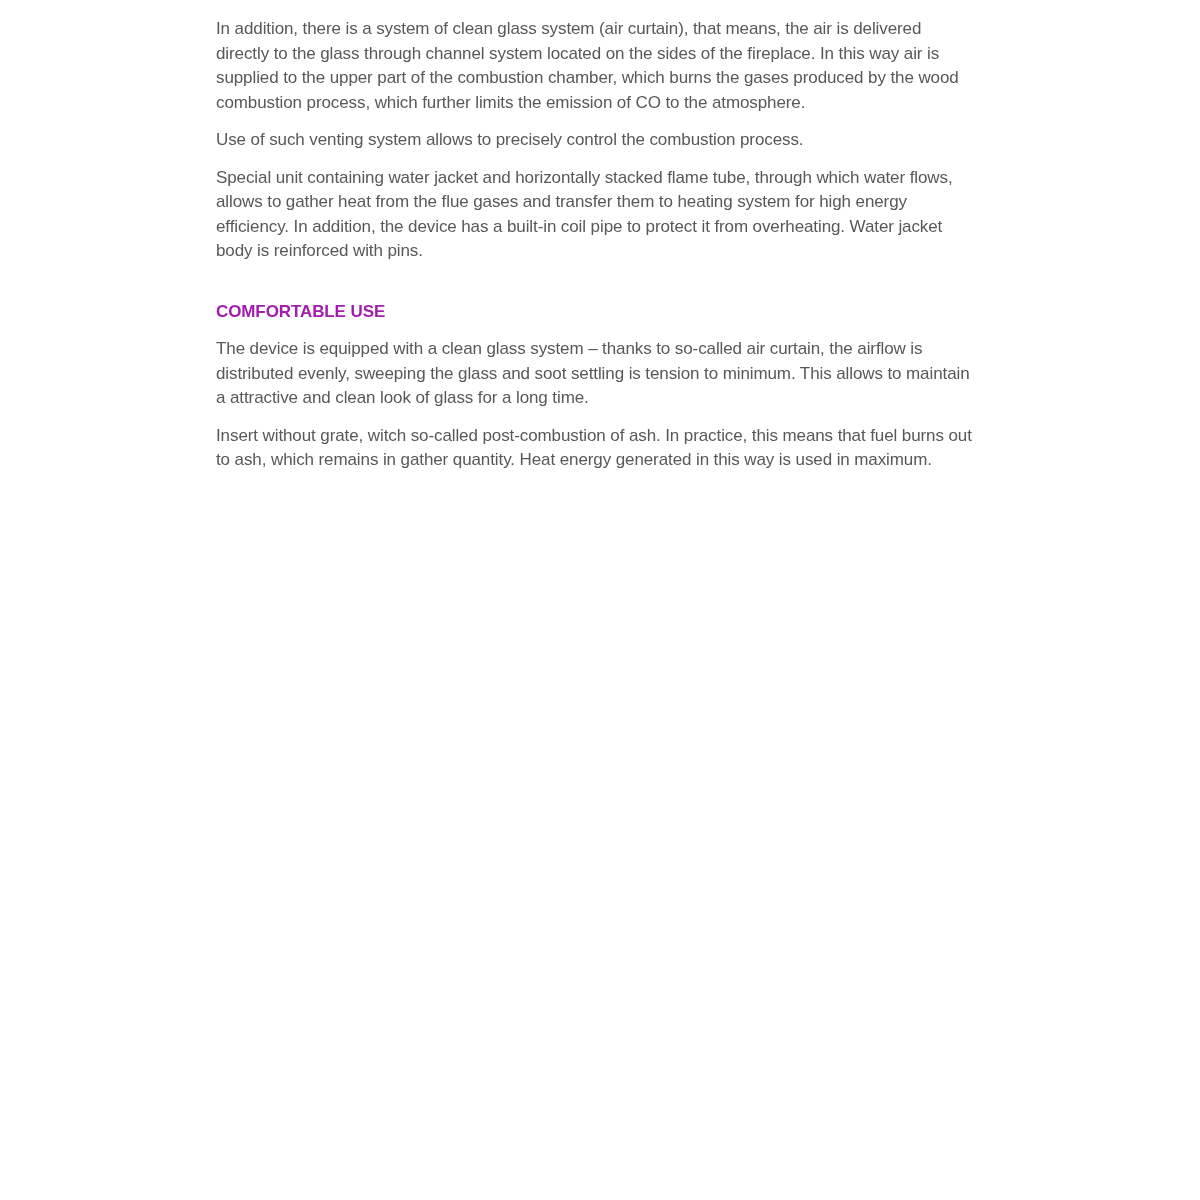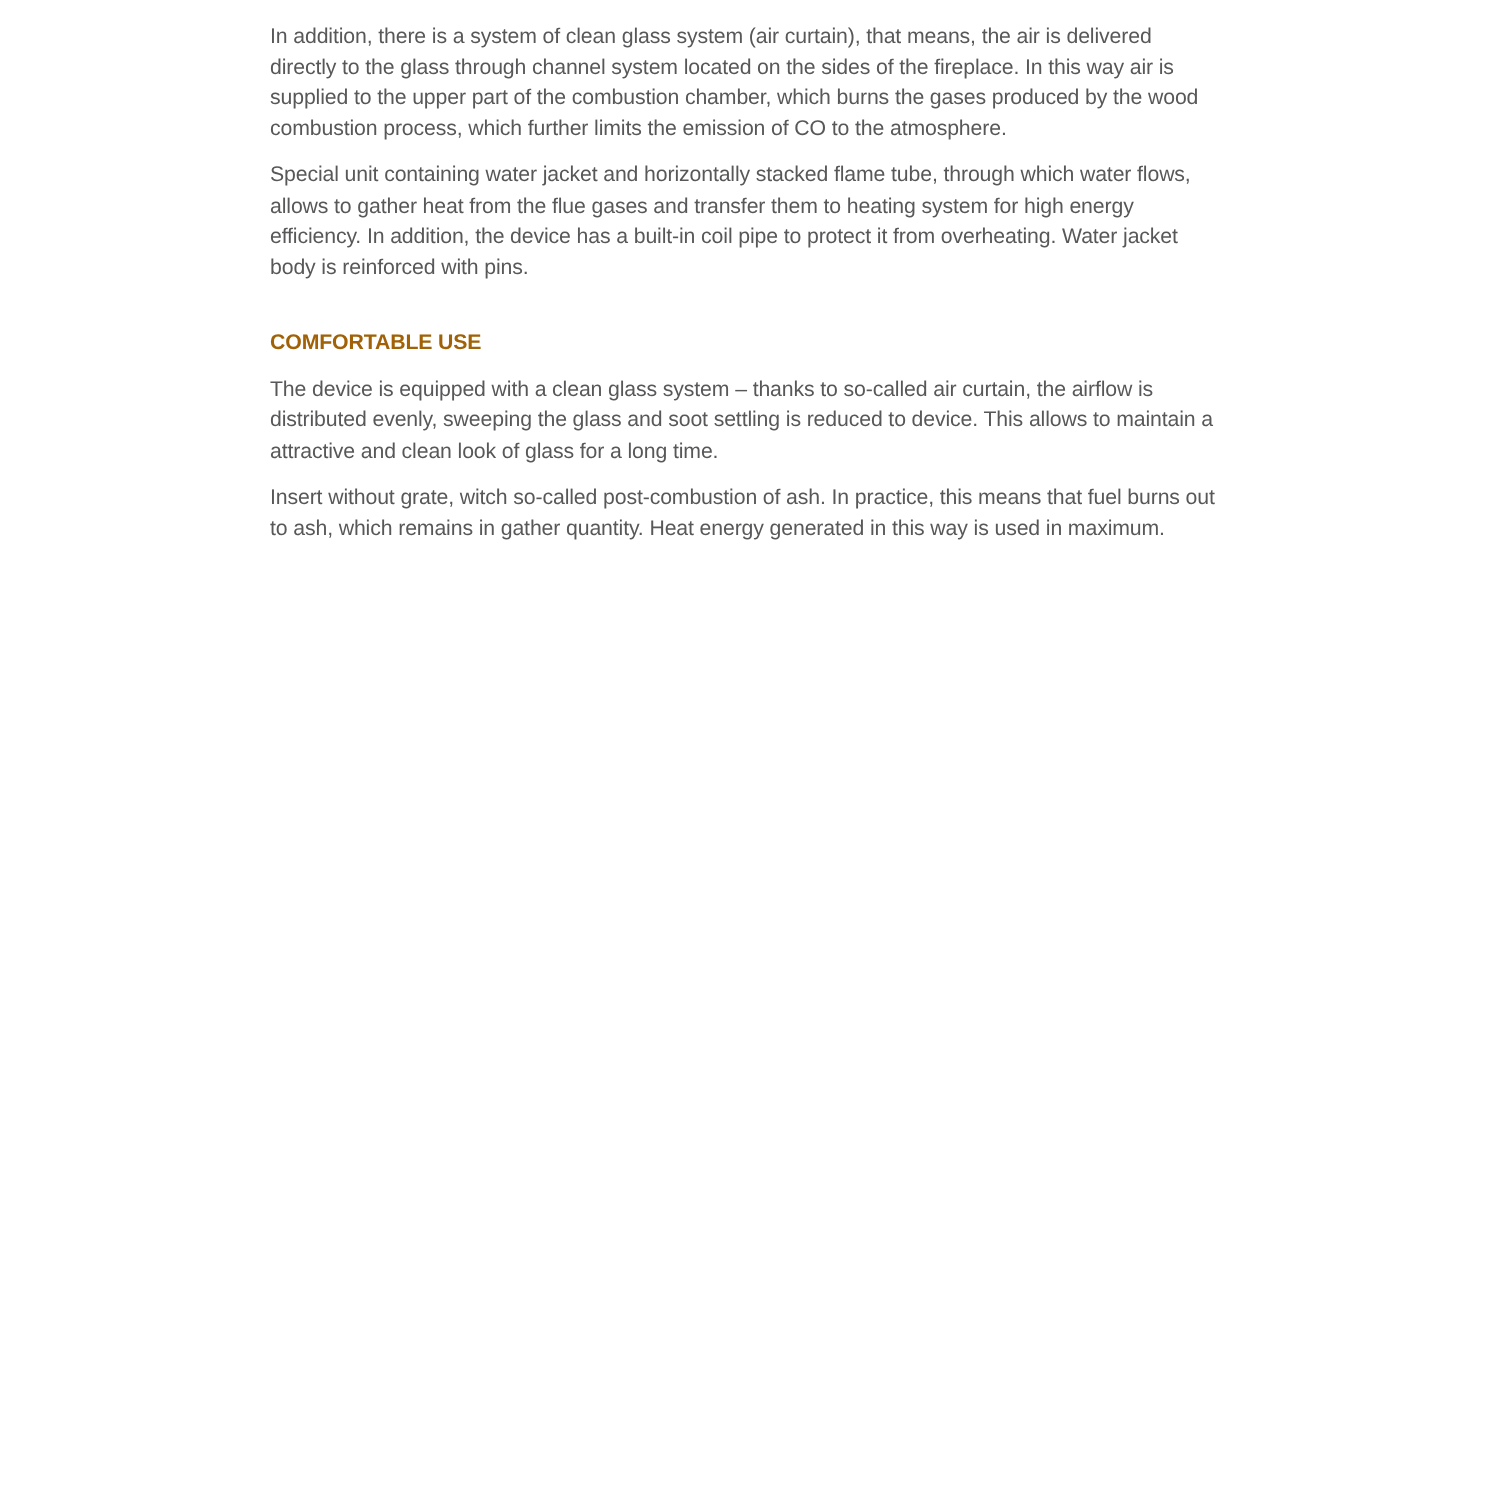--- a/index.html
+++ b/index.html
@@ -30,38 +30,39 @@
     letter-spacing: -0.1px;
     color: #58585a;
     text-align: left;
   }
   .doc-column h2 {
     margin: 36px 0 13px 0;
     font-size: 17px;
     line-height: 24.5px;
     font-weight: 700;
     letter-spacing: -0.1px;
-    color: #a16207;
+    color: #a21caf;
   }
   section { display: block; }
 </style>
 </head>
 <body>
 
 <div class="page">
   <div class="doc-column">
 
     <section>
       <p>In addition, there is a system of clean glass system (air curtain), that means, the air is delivered directly to the glass through channel system located on the sides of the fireplace. In this way air is supplied to the upper part of the combustion chamber, which burns the gases produced by the wood combustion process, which further limits the emission of CO to the atmosphere.</p>
+      <p>Use of such venting system allows to precisely control the combustion process.</p>
       <p>Special unit containing water jacket and horizontally stacked flame tube, through which water flows, allows to gather heat from the flue gases and transfer them to heating system for high energy efficiency. In addition, the device has a built-in coil pipe to protect it from overheating. Water jacket body is reinforced with pins.</p>
     </section>
 
     <section>
       <h2>COMFORTABLE USE</h2>
-      <p>The device is equipped with a clean glass system – thanks to so-called air curtain, the airflow is distributed evenly, sweeping the glass and soot settling is reduced to device. This allows to maintain a attractive and clean look of glass for a long time.</p>
+      <p>The device is equipped with a clean glass system – thanks to so-called air curtain, the airflow is distributed evenly, sweeping the glass and soot settling is tension to minimum. This allows to maintain a attractive and clean look of glass for a long time.</p>
       <p>Insert without grate, witch so-called post-combustion of ash. In practice, this means that fuel burns out to ash, which remains in gather quantity. Heat energy generated in this way is used in maximum.</p>
     </section>
 
     <section>
     </section>
 
   </div>
 </div>
 
 </body></html>

